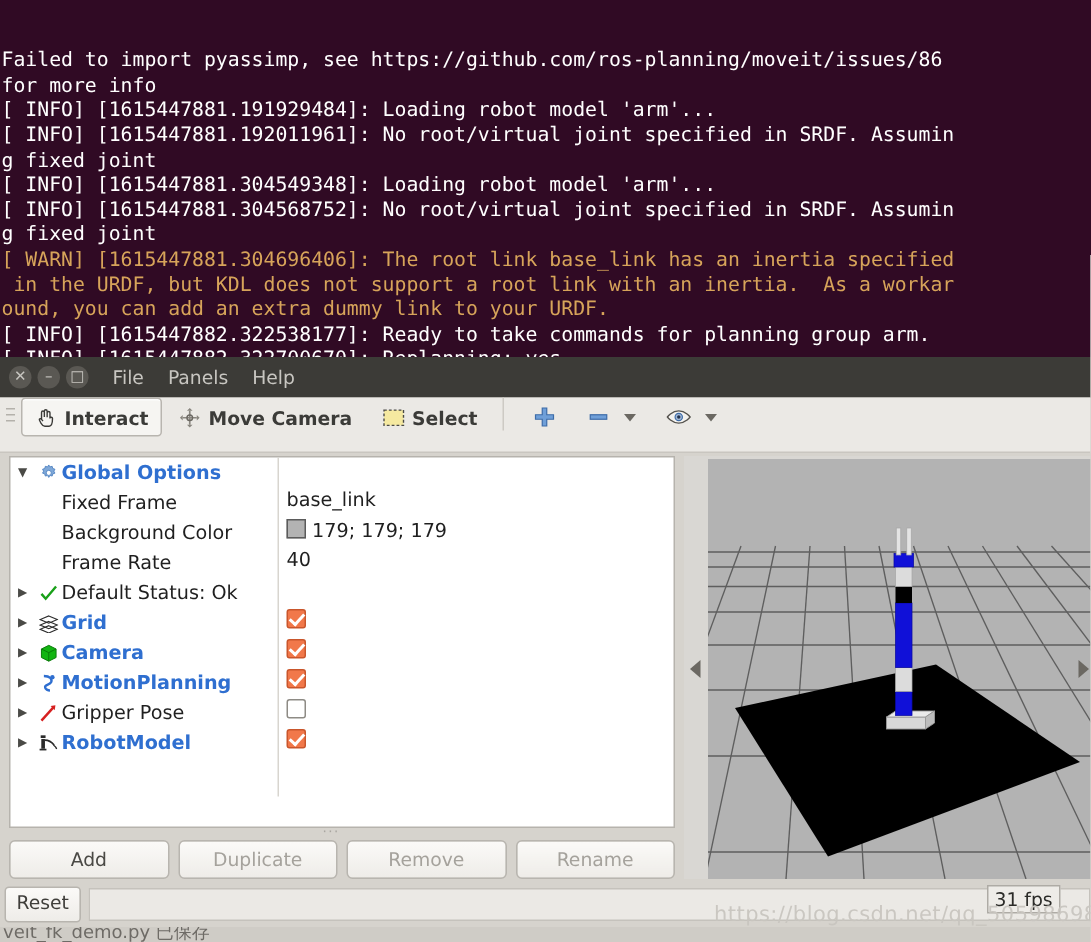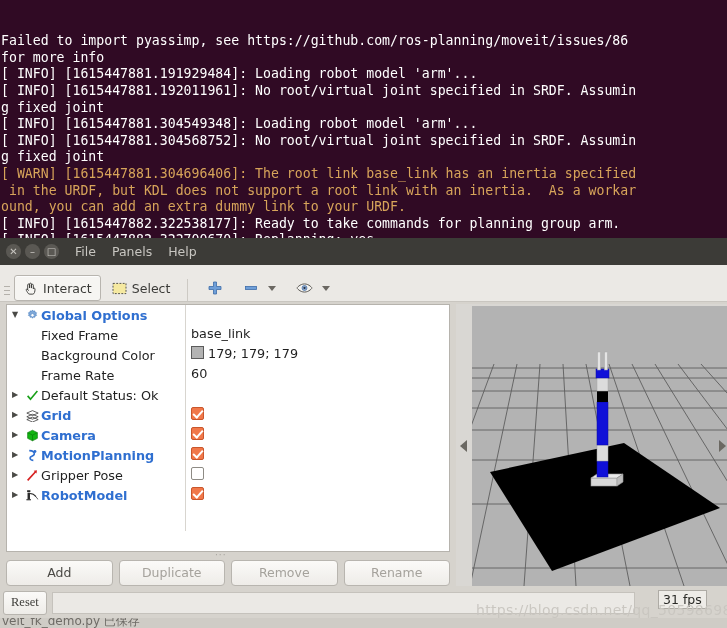--- a/index.html
+++ b/index.html
@@ -47,21 +47,21 @@
   }
   .menubar { display: flex; align-items: flex-end; margin-left: 16px; gap: 16px; }
   .menu-item {
     color: #c8c6c1; font-size: 12.5px; font-family: "DejaVu Sans", sans-serif;
   }
 
   .toolbar {
     position: absolute; left: 0; top: 27px; width: 727px; height: 36px;
     background: #ebe9e5;
     border-bottom: 1px solid #c9c6c0;
-    display: flex; align-items: flex-end;
+    display: flex; align-items: flex-start; font-weight: bold;
   }
   .grip {
     width: 10px; height: 22px; margin-left: 2px;
     display: flex; flex-direction: column; justify-content: center; gap: 3px;
   }
   .grip span { display:block; height: 1px; background: #b4b1ab; margin: 0 2px; }
   .tbtn {
     display: flex; align-items: center; gap: 5px;
     height: 26px; padding: 0 8px; margin-left: 2px;
     font-size: 12.5px; color: #3b3b38; border: 1px solid transparent;
@@ -134,22 +134,22 @@
     box-sizing: border-box;
   }
   .btn.disabled { color: #a5a29c; }
   .handle-dots {
     position: absolute; left: 215px; top: 315px; width: 24px; height: 5px;
     color: #a9a6a0; font-size: 9px; letter-spacing: 1px; line-height: 5px;
   }
 
   
   .statusbar {
-    position: absolute; left: 0; top: 352px; width: 635px; height: 26px;
-    display: flex; align-items: center; font-family: Liberation Serif, serif;
+    position: absolute; left: 0; top: 352px; width: 727px; height: 26px;
+    display: flex; align-items: center;
   }
   .reset-btn {
     margin-left: 3px; height: 22px; padding: 0 7px;
     border: 1px solid #b8b5af; border-radius: 3px;
     background: linear-gradient(#fbfaf8, #eeece8);
     font-size: 12.5px; color: #3f3e3a; line-height: 20px;
   }
   .status-field {
     margin-left: 5px; flex: 1; height: 20px;
     border: 1px solid #c5c2bc; background: #ebe9e5;
@@ -239,20 +239,30 @@
 
       <div class="tbtn active">
         <span class="icn">
           <svg width="15" height="15" viewBox="0 0 16 16">
             <path d="M5 9.5V4.2a1 1 0 0 1 2 0v3.3M7 7.4V3.3a1 1 0 0 1 2 0v4.1M9 7.6V4.5a1 1 0 0 1 2 0v4M11 8.2c0-.8 1.8-.9 1.8.4 0 2.6-.6 5.4-2.4 5.4H7.4c-1.7 0-2-.9-3-2.6-.5-.9-1.4-2-.9-2.5.6-.6 1.5.1 2 .8l.5.7" fill="none" stroke="#3b3b38" stroke-width="1"></path>
           </svg>
         </span>
         <span>Interact</span>
       </div>
 
+      <div class="tbtn">
+        <span class="icn">
+          <svg width="15" height="15" viewBox="0 0 16 16">
+            <path d="M8 1l2 2H6zM8 15l-2-2h4zM1 8l2-2v4zM15 8l-2 2V6z" fill="#8a8780"></path>
+            <path d="M8 3v10M3 8h10" stroke="#8a8780" stroke-width="1.2"></path>
+            <circle cx="8" cy="8" r="2" fill="none" stroke="#6b6862" stroke-width="1"></circle>
+          </svg>
+        </span>
+        <span>Move Camera</span>
+      </div>
 
       <div class="tbtn">
         <span class="icn">
           <svg width="15" height="13" viewBox="0 0 16 14">
             <rect x="1" y="1.5" width="14" height="11" fill="#f5e9a0" stroke="#4a4a46" stroke-width="1" stroke-dasharray="2 1.5"></rect>
           </svg>
         </span>
         <span>Select</span>
       </div>
 
@@ -316,21 +326,21 @@
                 <span class="rowlabel">Background Color</span>
               </div>
               <span class="rowval" style="top: 1px;"><span class="swatch" style="background: rgb(179, 179, 179);"></span><span>179; 179; 179</span></span>
             </div>
             <div class="rowwrap">
               <div class="row">
                 <span class="arrow"></span>
                 <span class="rowicon"></span>
                 <span class="rowlabel">Frame Rate</span>
               </div>
-              <span class="rowval" style="top: 1px;">60</span>
+              <span class="rowval" style="top: 1px;">40</span>
             </div>
             <div class="rowwrap">
               <div class="row">
                 <span class="arrow">▶</span>
                 <span class="rowicon"><svg width="13" height="13" viewBox="0 0 16 16">
                     <path d="M2 8.5l3.5 4L14 2.5" fill="none" stroke="#19a019" stroke-width="2"></path>
                   </svg></span>
                 <span class="rowlabel">Default Status: Ok</span>
               </div>
             </div>

